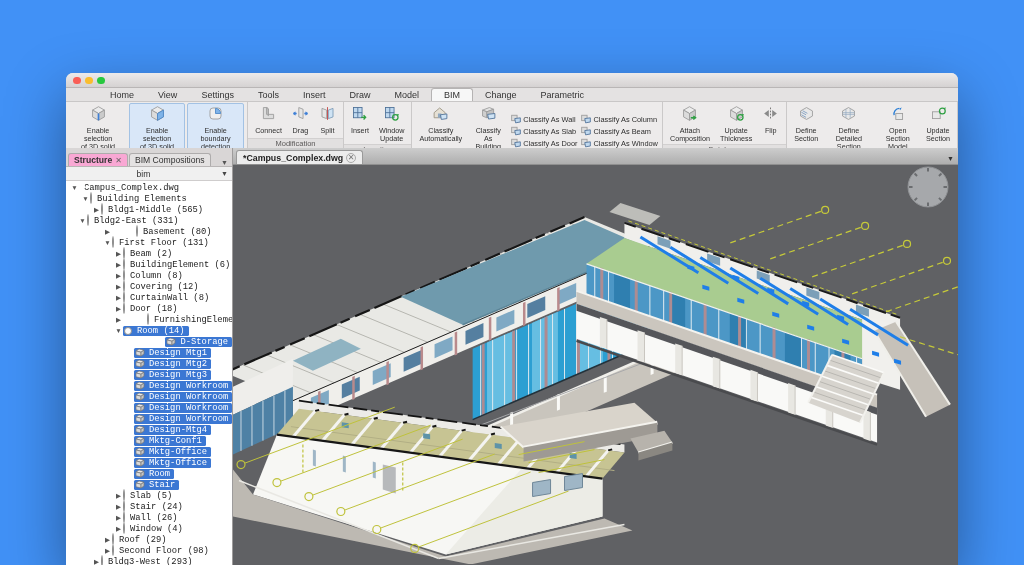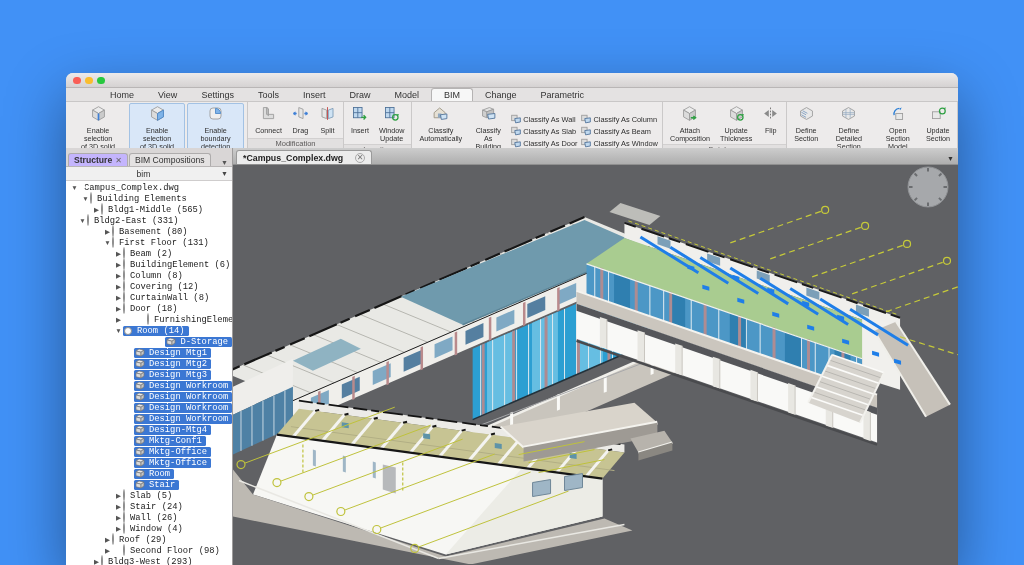--- a/index.html
+++ b/index.html
@@ -30,40 +30,40 @@
   .smallcol{display:flex;flex-direction:column;justify-content:center;gap:1px;padding:0 2px;}
   .smallbtn{display:flex;align-items:center;gap:2px;height:11px;}
   .smallbtn svg{width:10px;height:10px;}
   .smallbtn .blabel{font-size:7.4px;color:#2E2E2E;white-space:nowrap;}
   
   #content{position:absolute;top:75px;left:0;right:0;bottom:0;display:flex;}
   
   #panel{width:166px;background:#FFFFFF;border-right:1px solid #9E9C9C;display:flex;flex-direction:column;}
   #paneltabs{height:16px;background:#D9D6D6;display:flex;align-items:flex-end;padding:2px 2px 0;gap:1px;border-bottom:1px solid #B9B6B6;}
   .ptab{font-size:8.6px;color:#333;padding:1px 5px;border:1px solid #AEACAC;border-bottom:none;border-radius:3px 3px 0 0;background:#E4E2E2;display:flex;align-items:center;gap:3px;white-space:nowrap;}
-  .ptab.active{background:#c4b5fd;font-weight:bold;}
+  .ptab.active{background:#f9a8d4;font-weight:bold;}
   .pclose{font-size:8px;color:#666;}
   .pcaret{margin-left:auto;font-size:7px;color:#555;padding-right:2px;}
   #filterrow{height:13px;background:#F0F0F0;border-bottom:1px solid #CFCDCD;display:flex;align-items:center;}
   #filterrow .fval{flex:1;text-align:center;font-size:8.6px;color:#333;}
   #filterrow .fcaret{font-size:7px;color:#444;padding-right:4px;}
   #tree{flex:1;overflow:hidden;padding-top:1px;}
   .trow{height:11px;display:flex;align-items:center;font-size:8.8px;color:#222;white-space:nowrap;}
   .disc{width:9px;font-size:6.5px;color:#555;text-align:center;flex:none;}
   .ncirc{width:6px;height:6px;border:1px solid #8E8E8E;border-radius:50%;flex:none;margin-right:3px;background:#FDFDFD;}
   .nfile{width:9px;height:9px;border-radius:2px;background:#3D7EDB;flex:none;margin-right:3px;position:relative;}
   .nfile:after{content:"";position:absolute;left:2.5px;top:2px;border-left:2px solid transparent;border-right:2px solid transparent;border-bottom:4.5px solid #fff;}
   .nlabel{padding:0 2px;border-radius:1.5px;font-family:Liberation Mono, monospace;}
   .sel .selwrap{background:var(--selblue,#3B77D3);border-radius:1.5px;display:flex;align-items:center;padding:0 2px 0 1px;}
   .sel .nlabel{color:#fff;}
   .roomicon{width:10px;height:9px;flex:none;margin-right:2px;}
   
   #canvasarea{flex:1;display:flex;flex-direction:column;min-width:0;}
   #doctabs{height:16px;background:linear-gradient(#CASHI,#AFAFAF);background:linear-gradient(#CDCDCD,#AEAEAE);display:flex;align-items:flex-end;border-bottom:1px solid #8F8F8F;}
-  .dtab{margin-left:3px;background:#ECECEC;border:1px solid #9A9A9A;border-bottom:none;border-radius:3px 3px 0 0;font-size:8.8px;font-weight:bold;color:#222;padding:1.5px 6px;display:flex;align-items:center;gap:12px;}
+  .dtab{margin-left:3px;background:#ECECEC;border:1px solid #9A9A9A;border-bottom:none;border-radius:3px 3px 0 0;font-size:8.8px;font-weight:bold;color:#222;padding:1.5px 6px;display:flex;align-items:center;gap:3px;}
   .dclose{font-weight:normal;font-size:8px;color:#777;border:1px solid #AAA;border-radius:50%;width:8px;height:8px;line-height:7px;text-align:center;}
   .dcaret{margin-left:auto;font-size:7px;color:#333;padding:0 4px 2px 0;}
   #viewport{flex:1;position:relative;background:#606164;}
   #viewport svg{position:absolute;inset:0;}
 </style>
 </head>
 <body style="--desktop: #4191F6; --selblue: #3B77D3; --tred: #F95E56; --tyellow: #F9BD2E; --tgreen: #27C83F;">
 
 <div id="window">
   <div id="titlebar">
@@ -340,21 +340,21 @@
             <span class="selwrap"><span class="ncirc"></span><span class="nlabel">Building Elements</span></span>
           </div>
           <div class="trow" style="padding-left: 26px;">
             <span class="disc">▶</span>
             <span class="selwrap"><span class="ncirc"></span><span class="nlabel">Bldg1-Middle (565)</span></span>
           </div>
           <div class="trow" style="padding-left: 12px;">
             <span class="disc">▼</span>
             <span class="selwrap"><span class="ncirc"></span><span class="nlabel">Bldg2-East (331)</span></span>
           </div>
-          <div class="trow" style="padding-left: 37px;">
+          <div class="trow" style="padding-left: 37px; gap: 24px;">
             <span class="disc">▶</span>
             <span class="selwrap"><span class="ncirc"></span><span class="nlabel">Basement (80)</span></span>
           </div>
           <div class="trow" style="padding-left: 37px;">
             <span class="disc">▼</span>
             <span class="selwrap"><span class="ncirc"></span><span class="nlabel">First Floor (131)</span></span>
           </div>
           <div class="trow" style="padding-left: 48px;">
             <span class="disc">▶</span>
             <span class="selwrap"><span class="ncirc"></span><span class="nlabel">Beam (2)</span></span>
@@ -585,21 +585,21 @@
             <span class="selwrap"><span class="ncirc"></span><span class="nlabel">Wall (26)</span></span>
           </div>
           <div class="trow" style="padding-left: 48px;">
             <span class="disc">▶</span>
             <span class="selwrap"><span class="ncirc"></span><span class="nlabel">Window (4)</span></span>
           </div>
           <div class="trow" style="padding-left: 37px;">
             <span class="disc">▶</span>
             <span class="selwrap"><span class="ncirc"></span><span class="nlabel">Roof (29)</span></span>
           </div>
-          <div class="trow" style="padding-left: 37px; gap: 11px;">
+          <div class="trow" style="padding-left: 37px;">
             <span class="disc">▶</span>
             <span class="selwrap"><span class="ncirc"></span><span class="nlabel">Second Floor (98)</span></span>
           </div>
           <div class="trow" style="padding-left: 26px;">
             <span class="disc">▶</span>
             <span class="selwrap"><span class="ncirc"></span><span class="nlabel">Bldg3-West (293)</span></span>
           </div>
         </div>
     </div>
     <div id="canvasarea">

